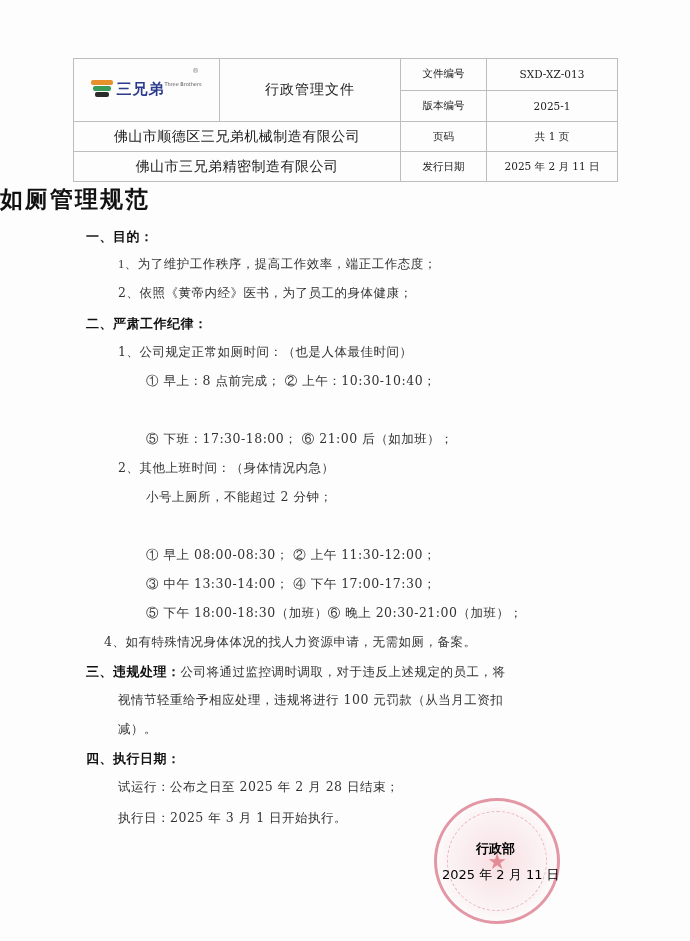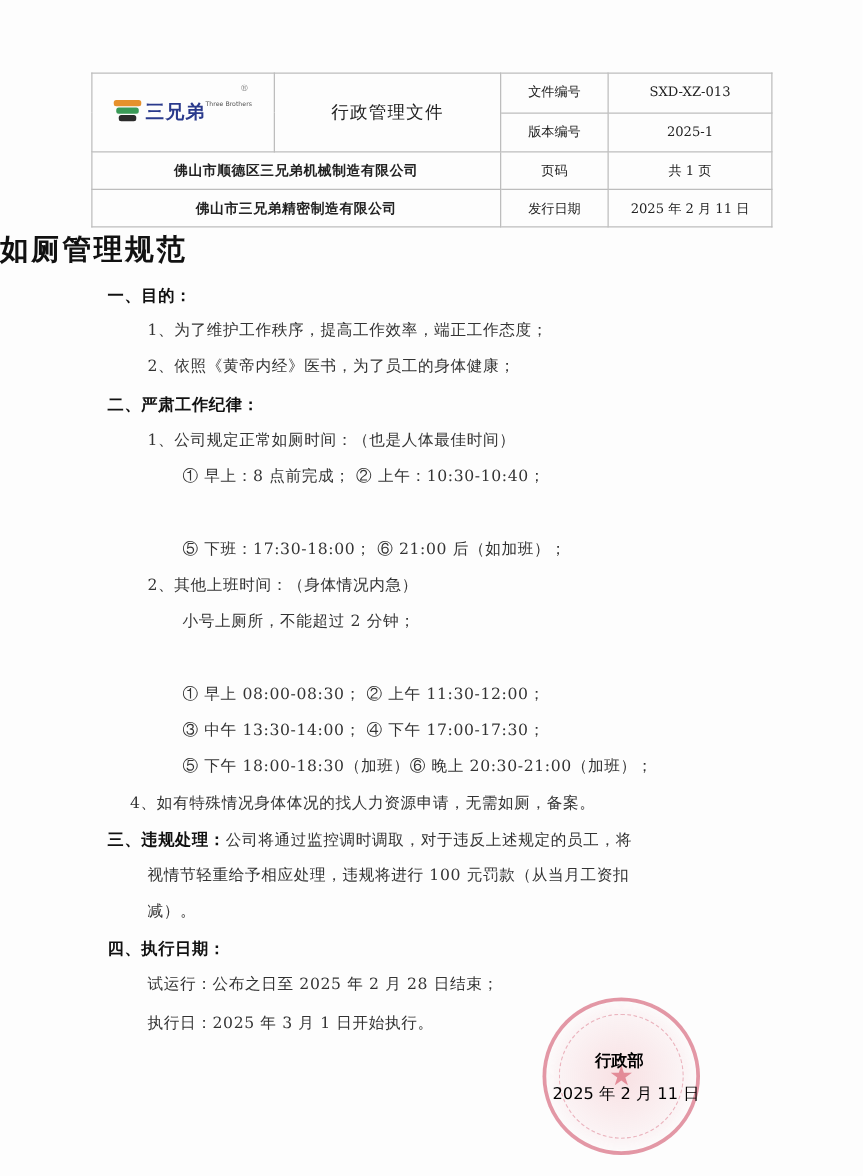--- a/index.html
+++ b/index.html
@@ -13,21 +13,21 @@
   .logo { display: inline-flex; align-items: center; gap: 3px; }
   .logo-mark { width: 22px; height: 18px; position: relative; }
   .logo-mark i { position: absolute; left: 0; height: 5px; width: 22px; border-radius: 2px; }
   .logo-text { display: flex; flex-direction: row; align-items: flex-start; }
   .logo-cn { font-family: "DejaVu Sans", sans-serif; font-weight: bold; color: #2a3a8c; font-size: 15px; letter-spacing: 1px; line-height: 16px; }
   .logo-en { font-size: 5px; color: #555; font-family: "DejaVu Sans", sans-serif; line-height: 6px; }
   .reg { position: absolute; right: 20px; top: 8px; font-size: 7px; color: #888; }
   .doc-type { font-size: 14px; letter-spacing: 1px; }
   .lbl { width: 85px; height: 29px; }
   .val { width: 130px; }
-  .co { height: 28px; font-weight: bold; font-size: 11px; letter-spacing: 0.5px; }
+  .co { height: 28px; font-weight: normal; font-size: 14px; letter-spacing: 0.5px; }
   h1.title { position: absolute; left: 0; width: 690px; top: 184px; margin: 0; text-align: left;
              font-size: 23px; font-weight: bold; letter-spacing: 2px; color: #111;
              font-family: "DejaVu Sans", sans-serif; }
   .line { position: absolute; font-size: 12.5px; white-space: nowrap; color: #333; letter-spacing: 0.5px; }
   .sec { font-weight: bold; color: #111; font-family: "DejaVu Sans", sans-serif; font-size: 13px; }
   .seal { position: absolute; left: 434px; top: 798px; width: 126px; height: 126px; border-radius: 50%;
           border: 3px solid rgba(205,70,95,0.55); box-sizing: border-box;
           background: radial-gradient(circle, rgba(235,140,150,0.25) 0%, rgba(240,180,190,0.12) 60%, rgba(255,255,255,0) 75%); }
   .seal-inner { position: absolute; inset: 10px; border-radius: 50%; border: 1px dashed rgba(205,70,95,0.35); }
   .seal-star { position: absolute; left: 50%; top: 50%; transform: translate(-50%,-50%); color: rgba(210,70,90,0.55); font-size: 22px; }
@@ -72,21 +72,21 @@
       <td class="co" colspan="2">佛山市三兄弟精密制造有限公司</td>
       <td class="lbl">发行日期</td>
       <td class="val">2025 年 2 月 11 日</td>
     </tr>
   </tbody>
     </table>
 
   <h1 class="title">如厕管理规范</h1>
 
   <div class="line sec" style="left:86px;top:228px;">一、目的：</div>
-  <div class="line" style="left:118px;top:256px;">1、为了维护工作秩序，提高工作效率，端正工作态度；</div>
+  <div class="line" style="left:118px;top:256px;font-family:Liberation Serif, serif;">1、为了维护工作秩序，提高工作效率，端正工作态度；</div>
   <div class="line" style="left:118px;top:285px;">2、依照《黄帝内经》医书，为了员工的身体健康；</div>
 
   <div class="line sec" style="left:86px;top:315px;">二、严肃工作纪律：</div>
   <div class="line" style="left:118px;top:344px;">1、公司规定正常如厕时间：（也是人体最佳时间）</div>
   <div class="line" style="left:146px;top:373px;">①  早上：8 点前完成；    ②  上午：10:30-10:40；</div>
   <div class="line" style="left:146px;top:431px;">⑤  下班：17:30-18:00；  ⑥  21:00 后（如加班）；</div>
   <div class="line" style="left:118px;top:460px;">2、其他上班时间：（身体情况内急）</div>
   <div class="line" style="left:146px;top:489px;">小号上厕所，不能超过 2 分钟；</div>
   <div class="line" style="left:146px;top:547px;">①  早上 08:00-08:30；  ②  上午 11:30-12:00；</div>
   <div class="line" style="left:146px;top:576px;">③  中午 13:30-14:00；  ④  下午 17:00-17:30；</div>

